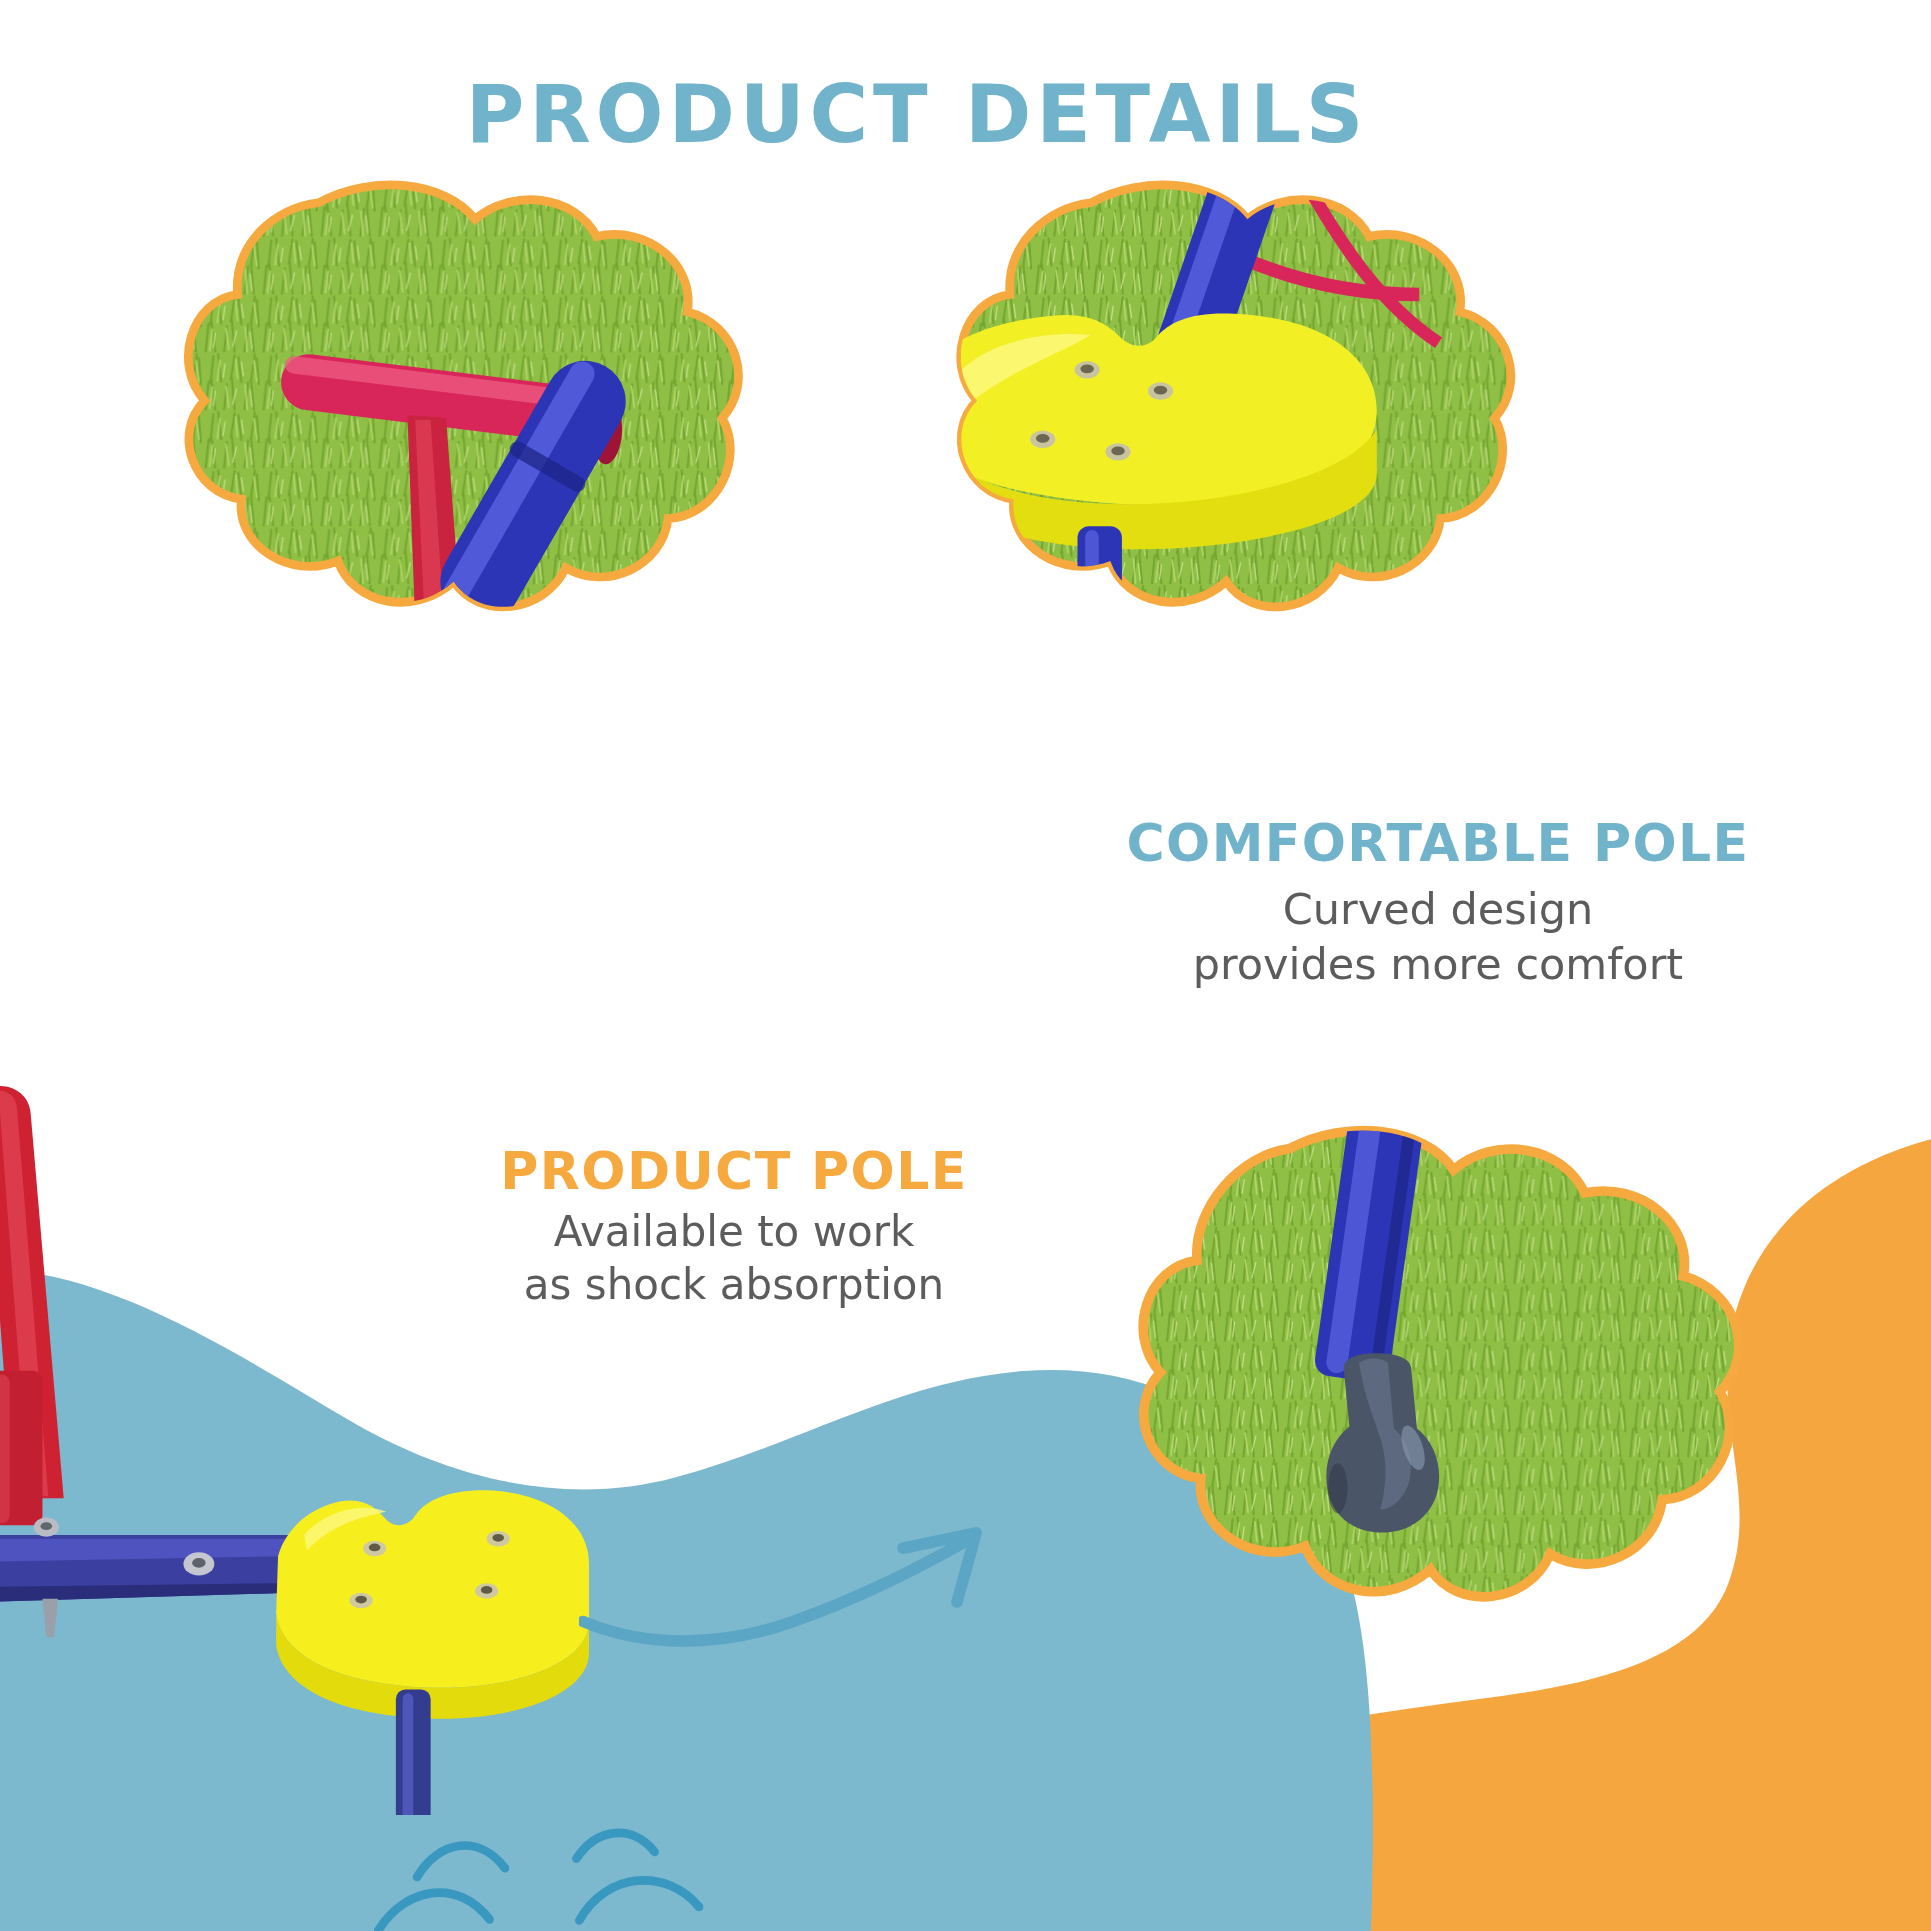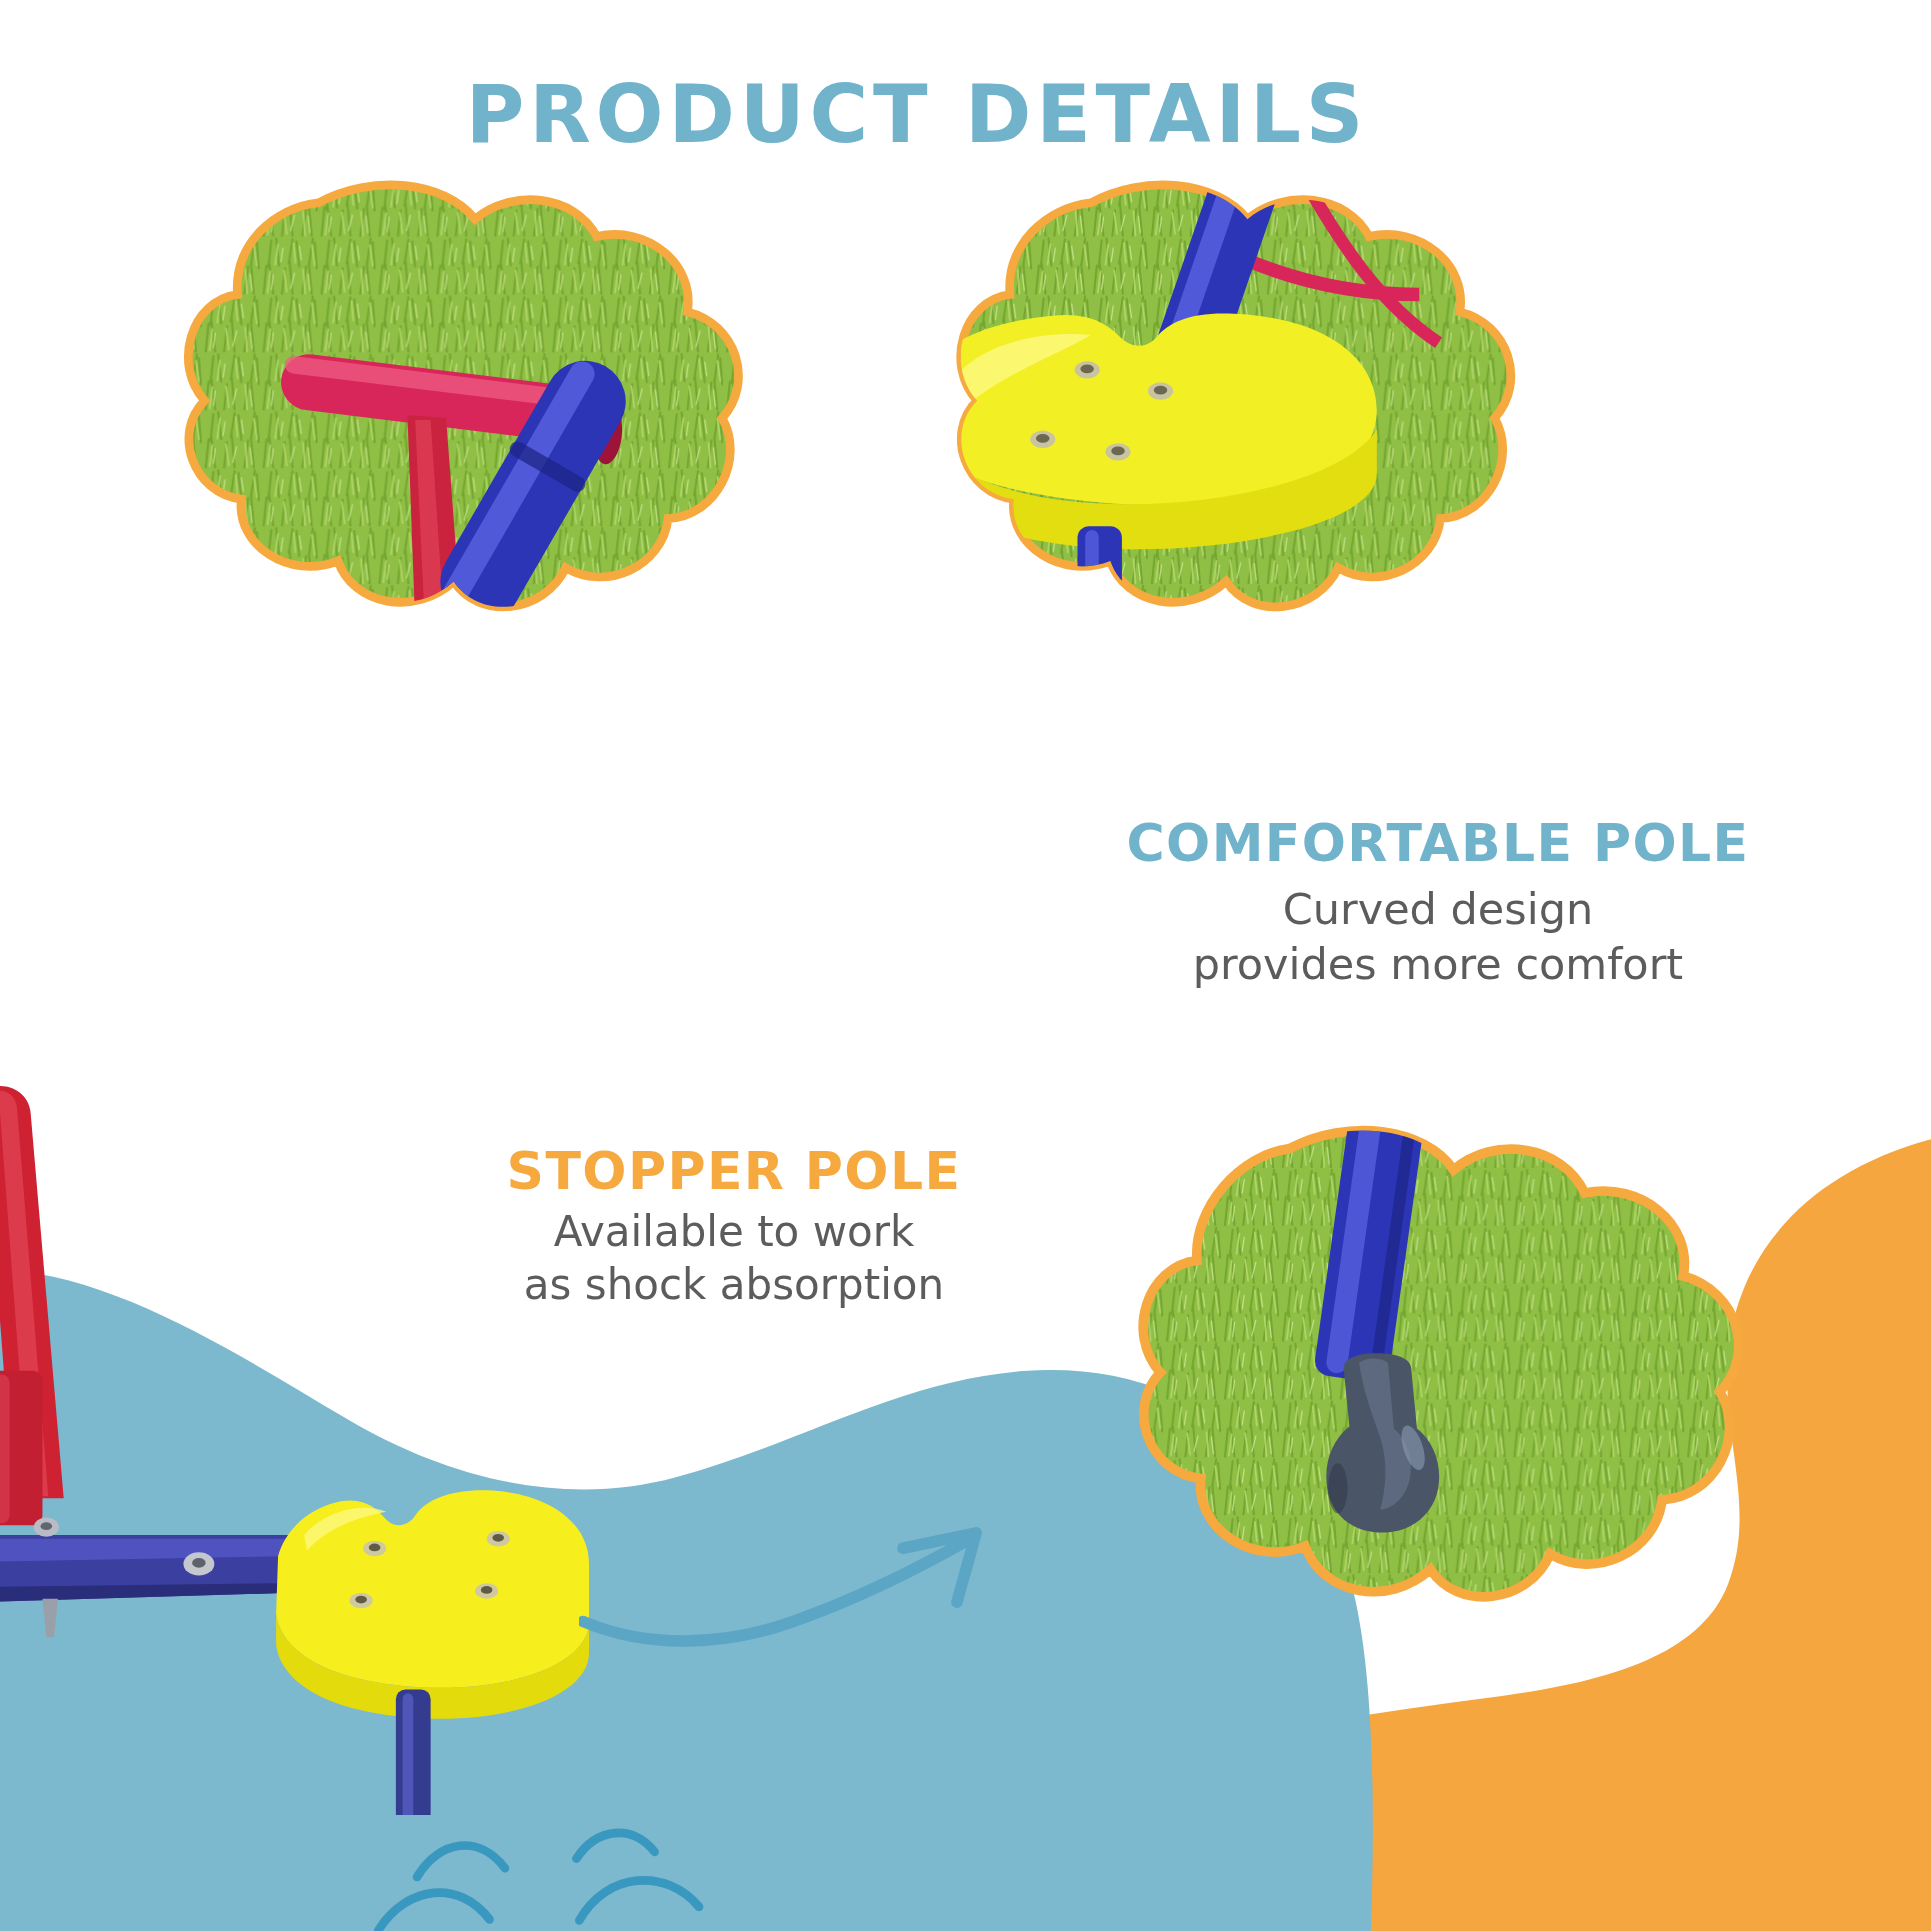--- a/index.html
+++ b/index.html
@@ -257,21 +257,21 @@
   <div id="page-title">PRODUCT DETAILS</div>
 
 
   <div class="feature" id="feature-seats">
     <div class="feature-title">COMFORTABLE POLE</div>
     <div class="feature-desc">Curved design
 provides more comfort</div>
   </div>
 
   <div class="feature" id="feature-stopper">
-    <div class="feature-title orange">STOPPER POLE</div>
+    <div class="feature-title orange">PRODUCT POLE</div>
     <div class="feature-desc">Available to work
 as shock absorption</div>
   </div>
 
   <svg id="product-render" viewBox="0 0 640 760">
 
     <g>
       <path d="M30,5 C48,5 62,18 62,36 L96,432 L44,432 L14,36 C14,18 14,5 30,5 Z" fill="#CE2233"></path>
       <path d="M30,10 C40,10 48,18 48,32 L80,430 L60,430 L30,32 Z" fill="#E8505F" opacity="0.55"></path>
     </g>

